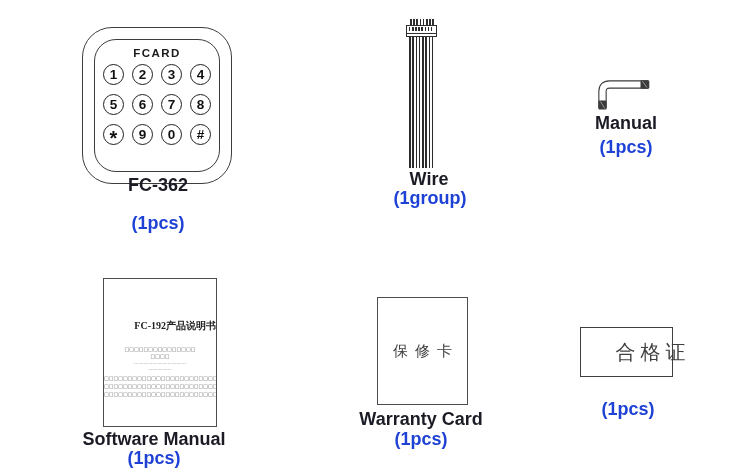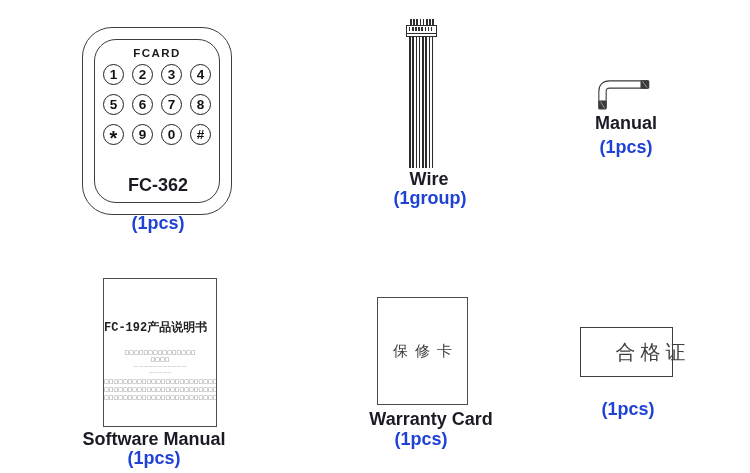--- a/index.html
+++ b/index.html
@@ -9,21 +9,21 @@
   }
   
   .lbl{
     position:absolute;transform:translateX(-50%);white-space:nowrap;
     font-weight:bold;font-size:18px;line-height:19px;color:var(--text-dark,#1b1b26);
     text-align:center;
   }
   .lbl.qty{color:var(--accent,#1e41d6);}
   
   .reader-outer{
-    position:absolute;left:82px;top:27px;width:150px;height:188px;
+    position:absolute;left:82px;top:27px;width:150px;height:157px;
     border:1.5px solid #3d3d3d;border-radius:30px;background:#fff;box-sizing:border-box;
   }
   .reader-inner{
     position:absolute;left:11px;top:11px;right:11px;bottom:11px;
     border:1.4px solid #3d3d3d;border-radius:22px;box-sizing:border-box;
     display:flex;flex-direction:column;align-items:stretch;
   }
   .brand{
     margin-top:7px;text-align:center;font-weight:bold;font-size:11.5px;
     letter-spacing:1.5px;color:#1a1a1a;
@@ -59,22 +59,22 @@
     background:repeating-linear-gradient(90deg,#2b2b2b 0 1.6px,#fcfcfc 1.6px 3.25px);
   }
   
   .spanner-svg{position:absolute;left:595px;top:78px;}
   
   .doc{
     position:absolute;background:#fff;box-sizing:border-box;border:1.3px solid #4c4c4c;
   }
   .doc.manual{left:103px;top:278px;width:114px;height:149px;}
   .doc-title{
-    margin-top:40px;text-align:left;font-weight:bold;font-size:12px;color:#222;
-    font-family:Liberation Mono, monospace;white-space:nowrap;
+    margin-top:40px;text-align:right;font-weight:bold;font-size:10px;color:#222;
+    font-family:Liberation Serif, serif;white-space:nowrap;
   }
   .doc-line{
     text-align:center;font-size:5px;line-height:5px;color:#555;
     font-family:"DejaVu Sans",sans-serif;white-space:nowrap;overflow:hidden;
   }
   .doc-line.l1{margin-top:14px;}
   .doc-line.l2{margin-top:2px;}
   .doc-line.l3{margin-top:2px;font-size:4px;}
   .doc-line.l4{margin-top:1px;font-size:4px;}
   .doc-line.l5{margin-top:4px;}
@@ -149,21 +149,21 @@
     <div class="doc-line l5">□□□□□□□□□□□□□□□□□□□□□□□□□</div>
     <div class="doc-line l6">□□□□□□□□□□□□□□□□□□□□□□□□□</div>
     <div class="doc-line l7">□□□□□□□□□□□□□□□□□□□□□□□□□</div>
   </div>
   <div class="lbl" style="left:154px;top:430px;">Software Manual</div>
   <div class="lbl qty" style="left:154px;top:449px;">(1pcs)</div>
 
   <div class="doc warranty">
     <span class="cn-text">保修卡</span>
   </div>
-  <div class="lbl" style="left:431px;top:410px;text-align:right;">Warranty Card</div>
+  <div class="lbl" style="left:421px;top:410px;text-align:right;">Warranty Card</div>
   <div class="lbl qty" style="left:421px;top:430px;">(1pcs)</div>
 
   <div class="doc certificate">
     <span class="cn-text">合格证</span>
   </div>
   <div class="lbl qty" style="left:628px;top:400px;">(1pcs)</div>
 
 </div>
 
 </body></html>

